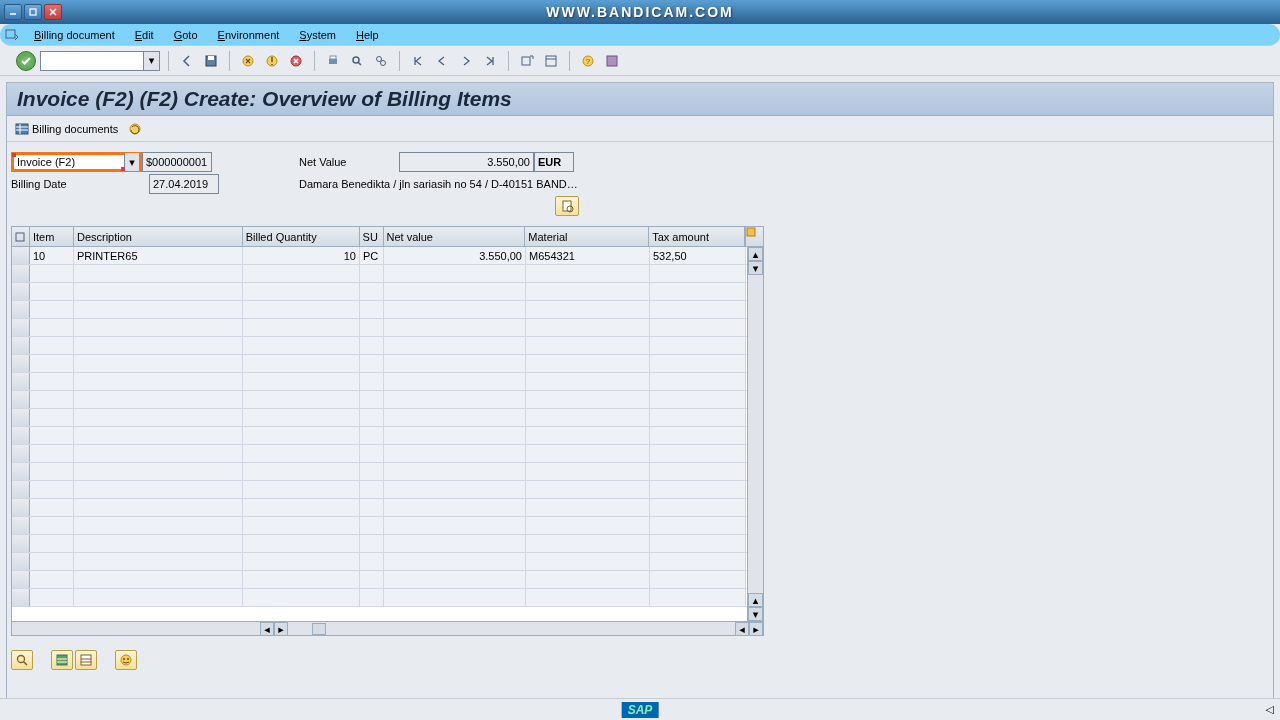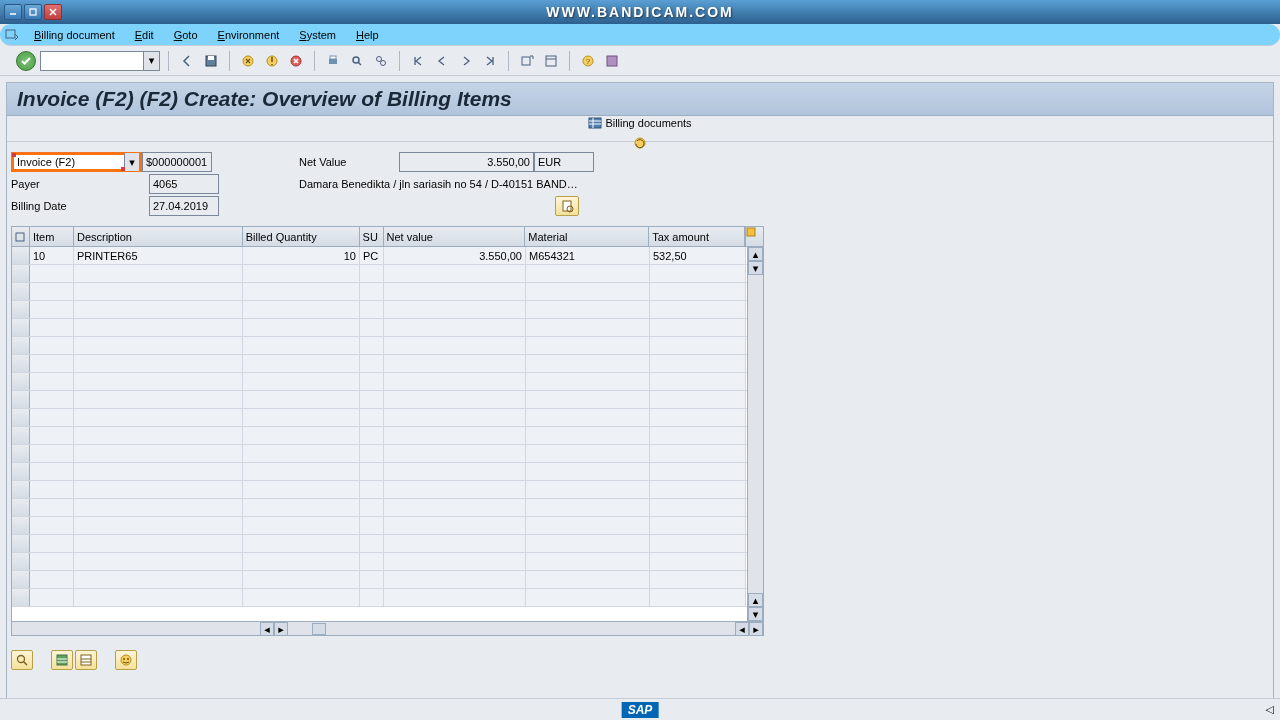--- a/index.html
+++ b/index.html
@@ -24,21 +24,21 @@
 .tb-check { width:20px;height:20px; background: radial-gradient(circle,#7cc576,#4a9944); border-radius:50%; border:1px solid #3a7734; display:flex;align-items:center;justify-content:center;}
 .tb-check svg {width:12px;height:12px;}
 .tb-combo { width:120px; height:20px; background:#fff; border:1px solid #7a8899; display:flex; align-items:center; }
 .tb-combo-arrow { width:16px; height:18px; border-left:1px solid #7a8899; background:#e0e4ea; margin-left:auto; display:flex;align-items:center;justify-content:center;}
 .tb-sep { width:1px; height:20px; background:#aeb7c2; margin: 0 4px; }
 .tb-btn { width:20px; height:20px; display:flex; align-items:center; justify-content:center; cursor:pointer; border:1px solid transparent; }
 
 
 .content-frame { margin: 6px; border: 1px solid #a8b4c2; background: #e8ecf1; height: calc(100vh - 100px); position:relative; }
 .screen-title { background: linear-gradient(to bottom, #c5d4e6, #b0c4dc); padding: 4px 10px; font-size: 21px; font-style: italic; font-weight: bold; color: #1a2838; border-bottom: 1px solid #9cadc0; }
-.app-toolbar { height: 26px; display:flex; align-items:center; padding:0 6px; gap:6px; border-bottom:1px solid #c5ccd6;flex-direction:column; }
+.app-toolbar { height: 26px; display:flex; align-items:center; padding:0 6px; gap:6px; border-bottom:1px solid #c5ccd6; }
 .app-tb-btn { height:18px; display:flex; align-items:center; gap:3px; padding:0 2px; cursor:pointer; }
 
 
 .header-area { padding: 10px 4px; display:flex; gap:80px; align-items:flex-start; }
 .field-col { display:flex; flex-direction:column; gap:2px; }
 .field-row { display:flex; align-items:center; height:20px; }
 .field-label { width: 70px; }
 .doc-type-combo { width:131px; height:20px; background:#fff; border:3px solid #f97316; display:flex; align-items:center; padding-left:3px; position:relative;}
 .doc-type-combo::before { content:''; position:absolute; left:-2px; top:-2px; width:4px; height:4px; background:#d04040; }
 .doc-type-combo::after { content:''; position:absolute; right:14px; bottom:-2px; width:4px; height:4px; background:#d04040; }
@@ -74,21 +74,21 @@
 .col-mat { width:124px; }
 .col-tax { width:96px; }
 
 
 .footer-btns { margin: 14px 4px; display:flex; gap:18px; align-items:center; }
 .ft-btn { width:22px; height:20px; background:linear-gradient(to bottom,#fef5d8,#f5e19a); border:1px solid #b8a048; display:flex;align-items:center;justify-content:center; cursor:pointer; border-radius:2px;}
 .ft-group { display:flex; gap:2px; }
 
 
 .statusbar { position:absolute; bottom:0; left:0; right:0; height:22px; background:#e8ecf1; border-top:1px solid #c5ccd6; display:flex; align-items:center;}
-.sap-logo { position:absolute; left:50%; transform:translateX(-50%); font-weight:bold; color:#ffffff; background:#0066b3; padding:1px 6px; font-size:12px; font-style:italic;}
+.sap-logo { position:absolute; left:50%; transform:translateX(-50%); font-weight:bold; color:#86efac; background:#0066b3; padding:1px 6px; font-size:12px; font-style:italic;}
 .status-arrow { margin-left:auto; margin-right:6px; cursor:pointer;}
 </style>
 </head>
 <body>
 
 <div class="titlebar">
   <div></div>
   <div class="bandicam">WWW.BANDICAM.COM</div>
   <div class="win-controls">
     <div class="win-btn">
@@ -257,39 +257,33 @@
       <div class="field-row">
         <div class="doc-type-combo">
           <span>Invoice (F2)</span>
           <div class="combo-arrow">▾</div>
         </div>
         <div class="text-input ro" style="width:70px;">
             <span>$000000001</span>
           </div>
       </div>
       <div class="field-row">
-        <div class="field-label">Payer</div>
-        <div class="text-input ro" style="width:70px; margin-left:68px;">
-            <span>4065</span>
-          </div>
-      </div>
-      <div class="field-row">
         <div class="field-label">Billing Date</div>
         <div class="text-input ro" style="width:70px; margin-left:68px;">
             <span>27.04.2019</span>
           </div>
       </div>
     </div>
     <div class="field-col">
       <div class="field-row">
         <div style="width:100px;">Net Value</div>
         <div class="text-input ro right" style="width:135px;">
             <span>3.550,00</span>
           </div>
-        <div class="text-input ro" style="width:60px;">
+        <div class="text-input ro" style="width:40px;font-weight:bold;">
             <span>EUR</span>
           </div>
       </div>
       <div class="field-row">
         <div style="width:285px;">Damara Benedikta / jln sariasih no 54 / D-40151 BAND…</div>
       </div>
       <div class="field-row" style="justify-content:flex-end; width:280px;">
         <div class="addr-btn">
           <svg width="14" height="14">
               <rect x="3" y="2" width="8" height="10" fill="#fff" stroke="#806020"></rect>

